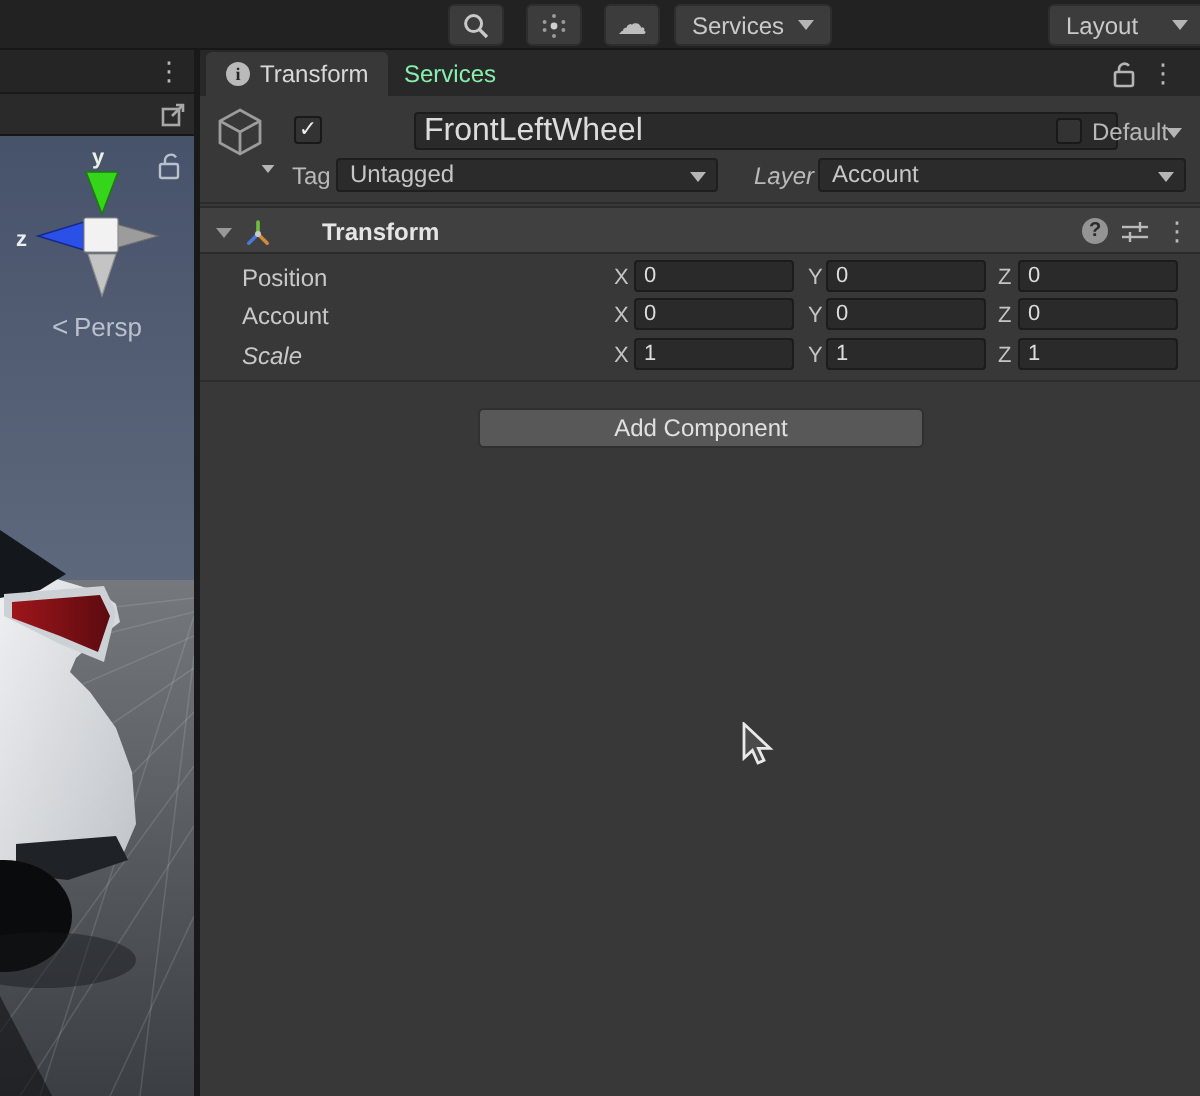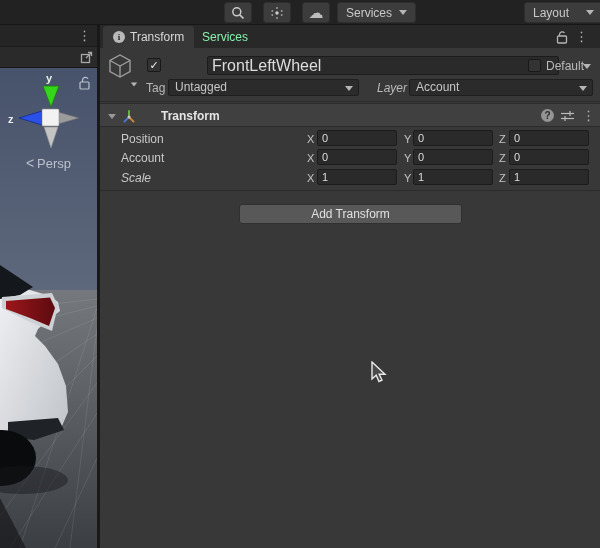--- a/index.html
+++ b/index.html
@@ -264,19 +264,19 @@
   <span class="abs rowlbl" style="left:121px;top:171px;font-style:italic;">Scale</span>
   <span class="abs axis-lbl" style="left:307px;top:172px;">X</span>
   <div class="abs field" style="left:317px;top:169px;width:80px;height:16px;">1</div>
   <span class="abs axis-lbl" style="left:404px;top:172px;">Y</span>
   <div class="abs field" style="left:413px;top:169px;width:80px;height:16px;">1</div>
   <span class="abs axis-lbl" style="left:499px;top:172px;">Z</span>
   <div class="abs field" style="left:509px;top:169px;width:80px;height:16px;">1</div>
 
   <div class="abs divider" style="top:190px;"></div>
 
-  <div class="abs add-btn">Add Transform</div>
+  <div class="abs add-btn">Add Component</div>
 
   <svg class="abs" style="left:371px;top:361px;" width="18" height="24" viewBox="0 0 18 24">
     <path d="M1,1 L1,18 L5.2,14.2 L8,20.5 L11,19.2 L8.2,13.2 L14,13.2 Z" fill="#4a4a4a" stroke="#e9e9e9" stroke-width="1.4"></path>
   </svg>
 
 </div>
 
 </body></html>

